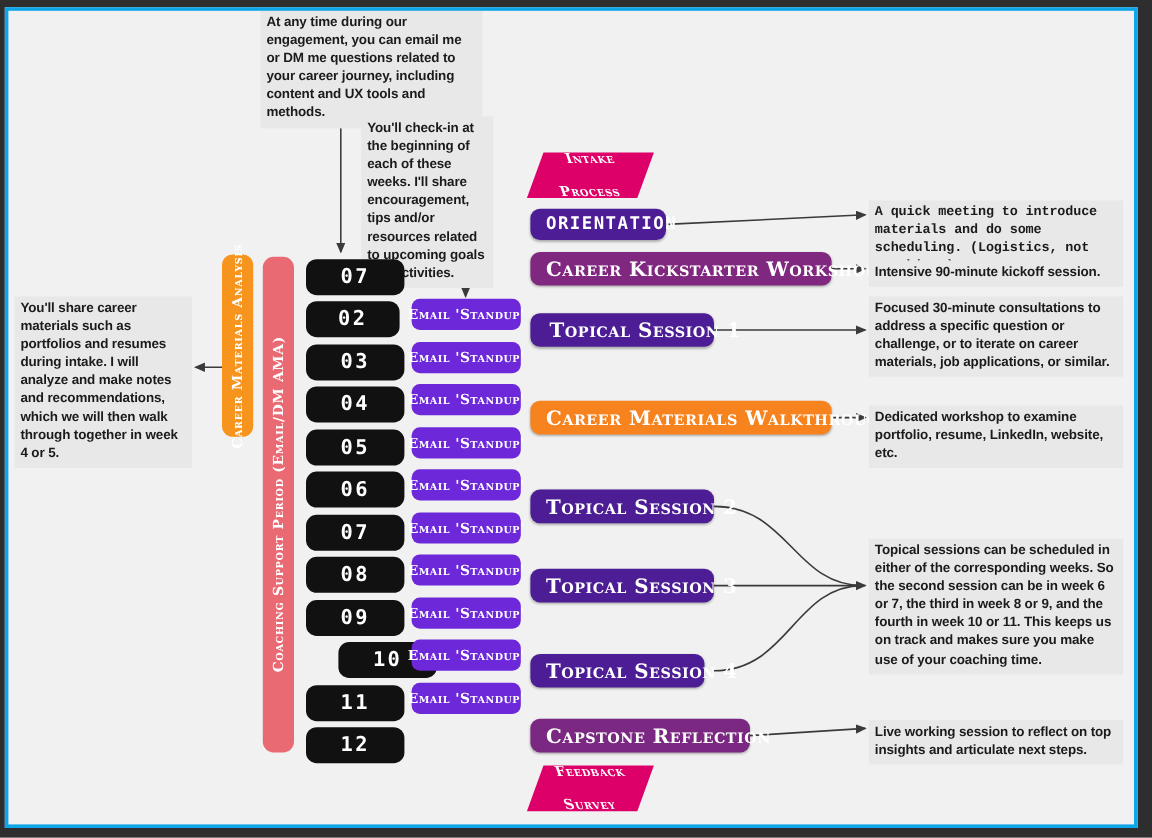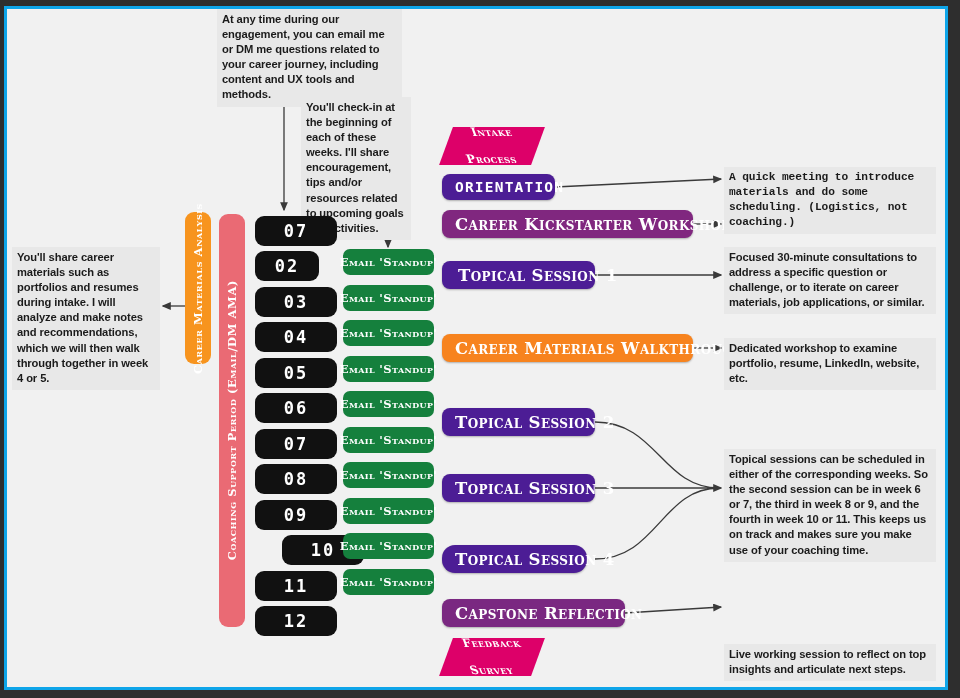--- a/index.html
+++ b/index.html
@@ -57,21 +57,21 @@
     border-radius:9px;
     display:flex;align-items:center;justify-content:center;
     font-family:"DejaVu Sans Mono","Liberation Mono",monospace;
     font-weight:bold;
     font-size:17px;
     letter-spacing:2px;
     box-sizing:border-box;
   }
   
   .standup{
-    background:#15803d;
+    background:#6d28d9;
     color:#ffffff;
     border-radius:7px;
     display:flex;align-items:center;justify-content:center;
     font-family:"DejaVu Serif",serif;
     font-variant:small-caps;
     font-weight:bold;
     font-size:11.5px;
     letter-spacing:0.4px;
     box-sizing:border-box;
     white-space:nowrap;
@@ -168,21 +168,21 @@
 
   <div class="abs railbar bar-orange" style="left:178px;top:203px;width:26px;height:152px;">
     <span class="vlabel">Career Materials Analysis</span>
   </div>
 
   <div class="abs railbar bar-red" style="left:212px;top:205px;width:26px;height:413px;">
     <span class="vlabel">Coaching Support Period (Email/DM AMA)</span>
   </div>
 
   <div class="abs week" style="left:248px;top:207px;width:82px;height:30px;">07</div>
-  <div class="abs week" style="left:248px;top:242px;width:64px;height:30px;text-align:right;">02</div>
+  <div class="abs week" style="left:248px;top:242px;width:78px;height:30px;text-align:right;">02</div>
   <div class="abs week" style="left:248px;top:278px;width:82px;height:30px;">03</div>
   <div class="abs week" style="left:248px;top:313px;width:82px;height:30px;">04</div>
   <div class="abs week" style="left:248px;top:349px;width:82px;height:30px;">05</div>
   <div class="abs week" style="left:248px;top:384px;width:82px;height:30px;">06</div>
   <div class="abs week" style="left:248px;top:420px;width:82px;height:30px;">07</div>
   <div class="abs week" style="left:248px;top:455px;width:82px;height:30px;">08</div>
   <div class="abs week" style="left:248px;top:491px;width:82px;height:30px;">09</div>
   <div class="abs week" style="left:248px;top:526px;width:82px;height:30px;margin-left:27px;">10</div>
   <div class="abs week" style="left:248px;top:562px;width:82px;height:30px;">11</div>
   <div class="abs week" style="left:248px;top:597px;width:82px;height:30px;">12</div>
@@ -213,28 +213,29 @@
   <div class="abs pill c-purple" style="left:435px;top:201px;width:251px;height:28px;">Career Kickstarter Workshop</div>
 
   <div class="abs pill c-blue" style="left:435px;top:252px;width:153px;height:28px;padding-left:16px;">Topical Session 1</div>
 
   <div class="abs pill c-orange" style="left:435px;top:325px;width:251px;height:28px;">Career Materials Walkthrough</div>
 
   <div class="abs pill c-blue" style="left:435px;top:399px;width:153px;height:28px;">Topical Session 2</div>
 
   <div class="abs pill c-blue" style="left:435px;top:465px;width:153px;height:28px;">Topical Session 3</div>
 
-  <div class="abs pill c-blue" style="left:435px;top:536px;width:145px;height:28px;border-radius:13px;">Topical Session 4</div>
+  <div class="abs pill c-blue" style="left:435px;top:536px;width:145px;height:28px;">Topical Session 4</div>
 
   <div class="abs pill c-darkpurple" style="left:435px;top:590px;width:183px;height:28px;">Capstone Reflection</div>
 
   <div class="abs note" style="left:717px;top:158px;width:212px;font-family:Liberation Mono, monospace;">A quick meeting to introduce materials and do some scheduling. (Logistics, not coaching.)</div>
 
+  <div class="abs note" style="left:717px;top:208px;width:212px;">Intensive 90-minute kickoff session.</div>
 
   <div class="abs note" style="left:717px;top:238px;width:212px;">Focused 30-minute consultations to address a specific question or challenge, or to iterate on career materials, job applications, or similar.</div>
 
   <div class="abs note" style="left:717px;top:329px;width:212px;">Dedicated workshop to examine portfolio, resume, LinkedIn, website, etc.</div>
 
   <div class="abs note" style="left:717px;top:440px;width:212px;">Topical sessions can be scheduled in either of the corresponding weeks. So the second session can be in week 6 or 7, the third in week 8 or 9, and the fourth in week 10 or 11. This keeps us on track and makes sure you make use of your coaching time.</div>
 
-  <div class="abs note" style="left:717px;top:591px;width:212px;margin-top:44px;">Live working session to reflect on top insights and articulate next steps.</div>
+  <div class="abs note" style="left:717px;top:591px;width:212px;">Live working session to reflect on top insights and articulate next steps.</div>
 
 </div>
 
 </body></html>

